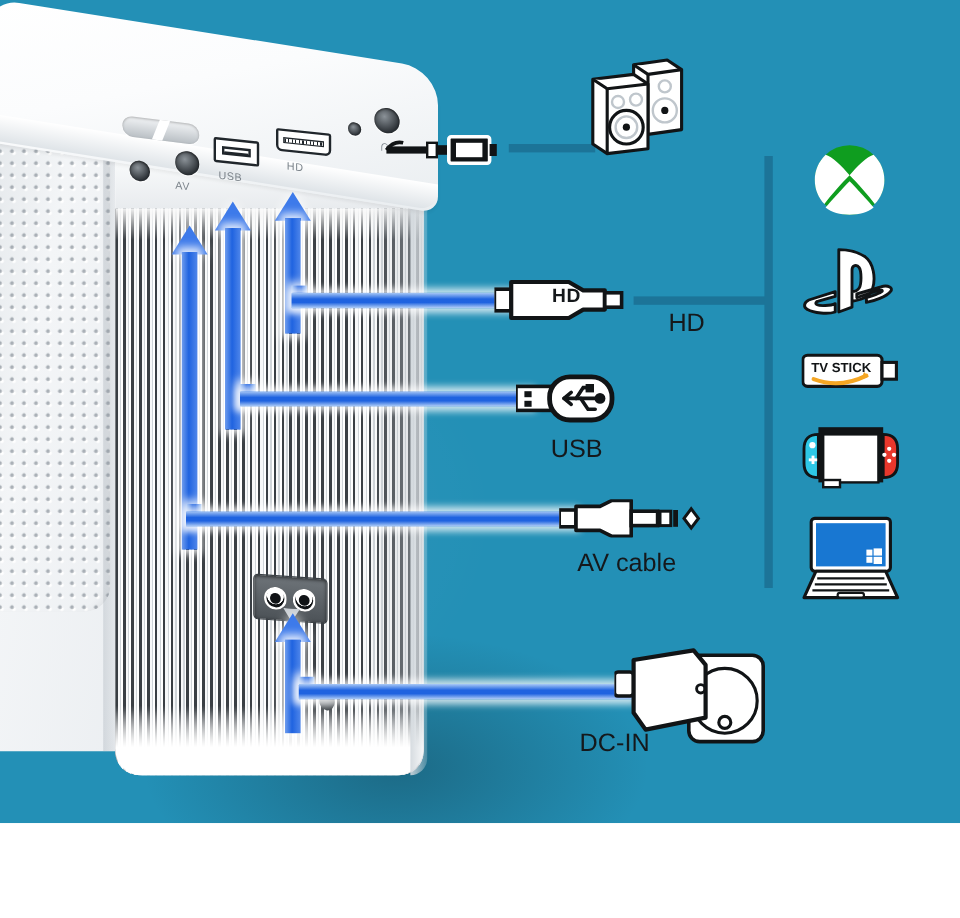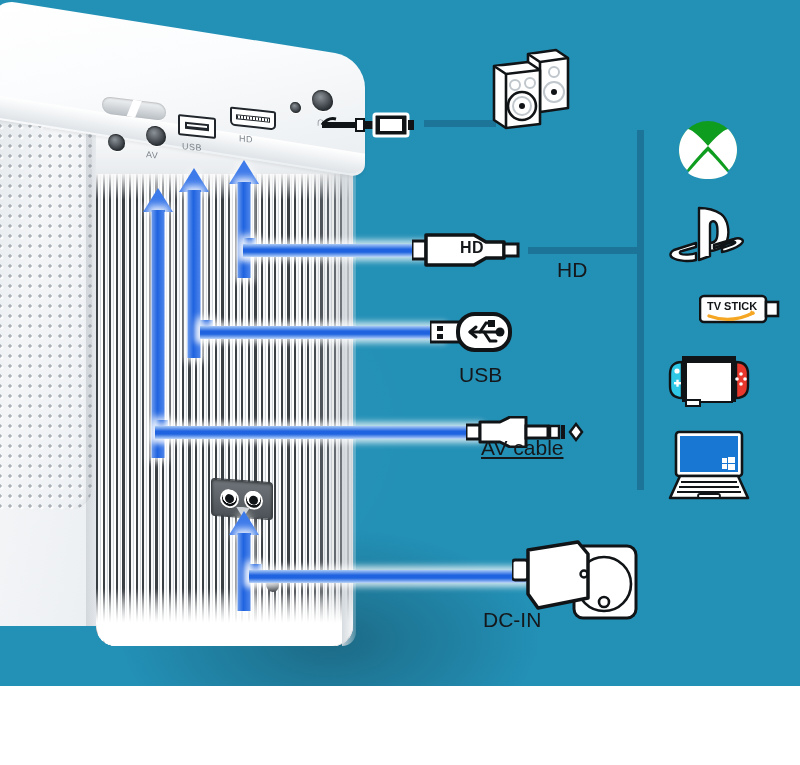--- a/index.html
+++ b/index.html
@@ -219,21 +219,21 @@
   
   .av-conn{ position:absolute; left:466px; top:416px; width:120px; height:32px; }
 
   
   .dc-conn{ position:absolute; left:512px; top:536px; width:128px; height:100px; }
 
   
   .dev{ position:absolute; }
   .xbox{ left:678px; top:120px; width:60px; height:60px; }
   .psn{ left:668px; top:205px; width:78px; height:66px; }
-  .tvstick{ left:668px; top:292px; width:82px; height:34px;margin-left:31px; }
+  .tvstick{ left:668px; top:292px; width:82px; height:34px; }
   .switch{ left:668px; top:354px; width:82px; height:56px; }
   .laptop{ left:668px; top:430px; width:82px; height:72px; }
 </style>
 </head>
 <body>
 
 <div id="stage">
 
   <div class="bg-blue"></div>
   <div class="bg-white-strip"></div>
@@ -400,21 +400,21 @@
       <circle cx="92" cy="48" r="27" fill="none" stroke="#111416" stroke-width="2.6"></circle>
       <circle cx="92" cy="66" r="5" fill="none" stroke="#111416" stroke-width="2.6"></circle>
       <rect x="0" y="24" width="16" height="20" rx="3" fill="#ffffff" stroke="#111416" stroke-width="3"></rect>
       <path d="M16 14 L66 6 L76 18 L76 62 L26 72 L16 58 Z" fill="#ffffff" stroke="#111416" stroke-width="3.5" stroke-linejoin="round"></path>
       <circle cx="72" cy="38" r="3.5" fill="none" stroke="#111416" stroke-width="2.4"></circle>
     </svg>
   </div>
 
   <div class="caption" style="left:557px; top:258px;">HD</div>
   <div class="caption" style="left:459px; top:363px;">USB</div>
-  <div class="caption" style="left:481px; top:436px;text-decoration:underline;">AV cable</div>
+  <div class="caption" style="left:481px; top:458px;">AV cable</div>
   <div class="caption" style="left:483px; top:608px;">DC-IN</div>
 
   <div class="dev xbox">
     <svg width="60" height="60" viewBox="0 0 60 60">
       <circle cx="30" cy="30" r="29" fill="#0f9d1f"></circle>
       <path d="M30 26 C24 19 15 10 10 9 C4 15 1 22 1 30 C1 38 4 45 9 50 C14 43 24 32 30 26 Z" fill="#ffffff"></path>
       <path d="M30 26 C36 19 45 10 50 9 C56 15 59 22 59 30 C59 38 56 45 51 50 C46 43 36 32 30 26 Z" fill="#ffffff"></path>
       <path d="M30 31 C35 36 46 48 50 53 C45 57 38 59 30 59 C22 59 15 57 10 53 C14 48 25 36 30 31 Z" fill="#ffffff"></path>
       <circle cx="30" cy="30" r="29" fill="none" stroke="#0f9d1f" stroke-width="0"></circle>
     </svg>

